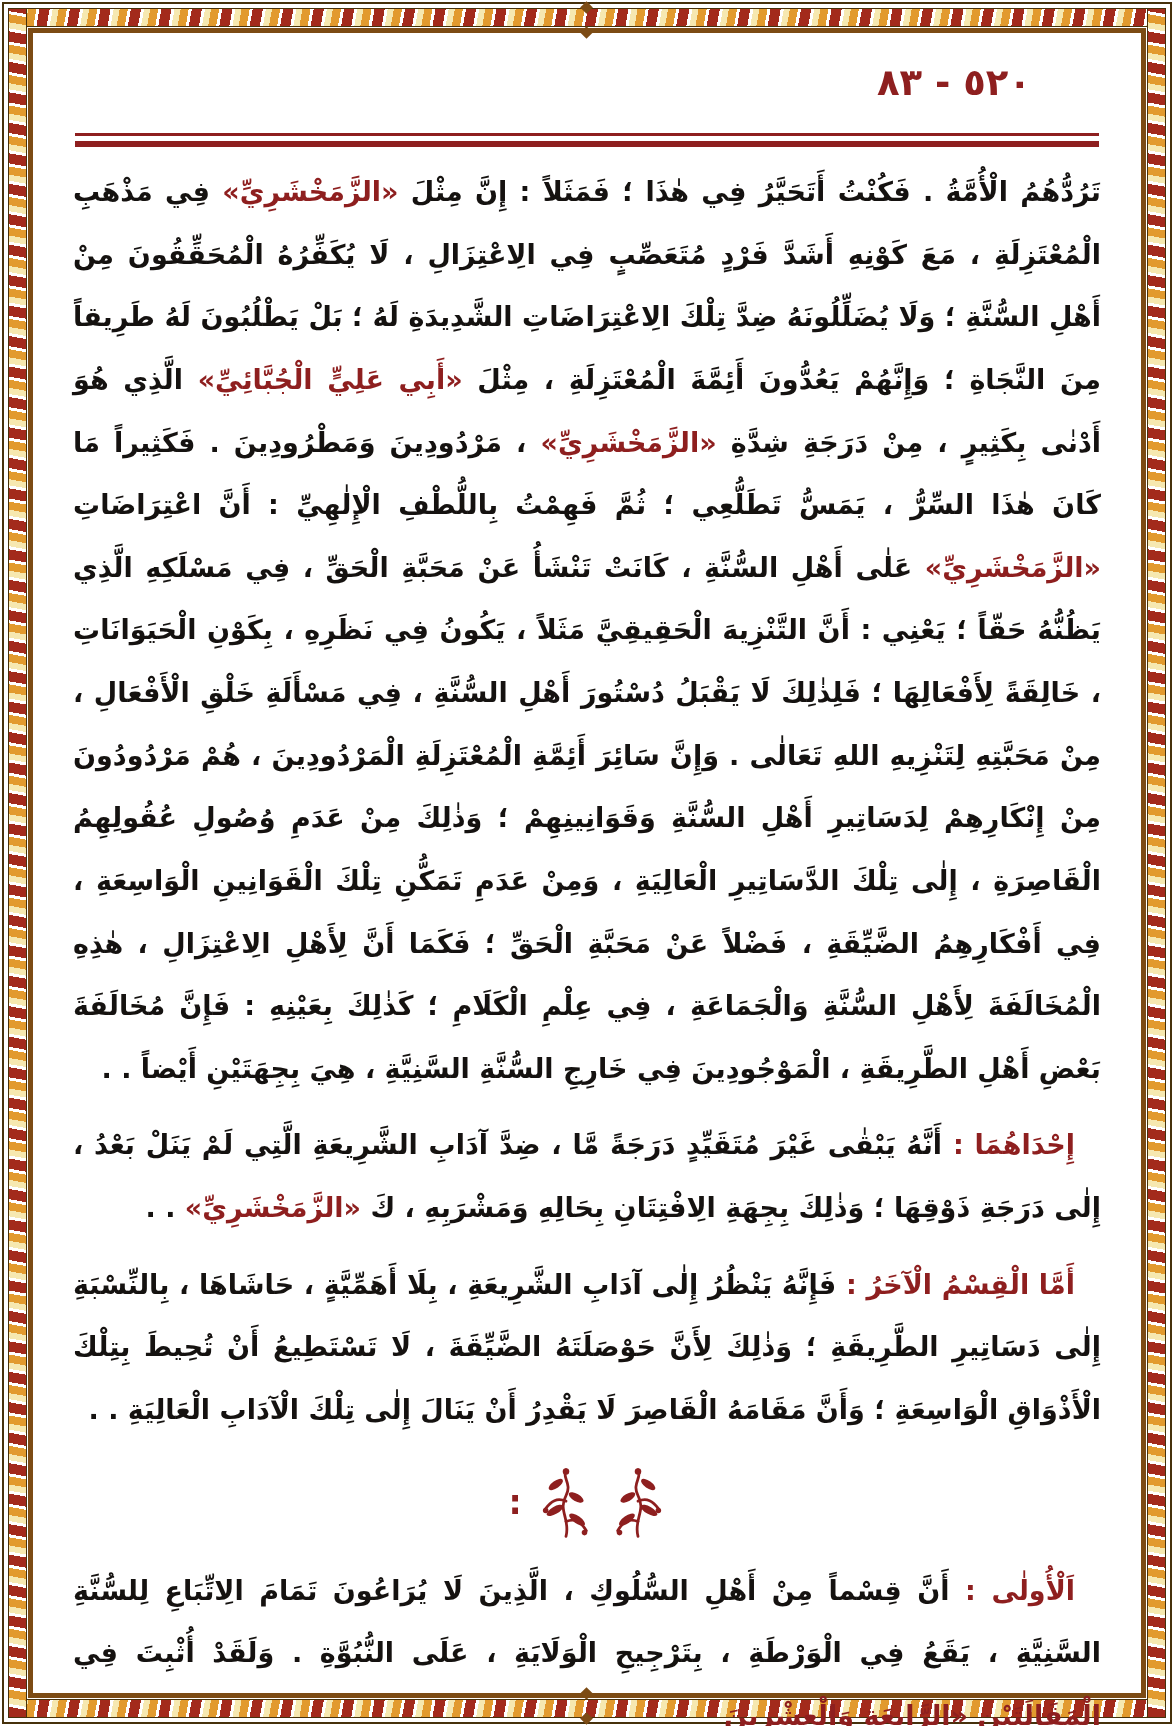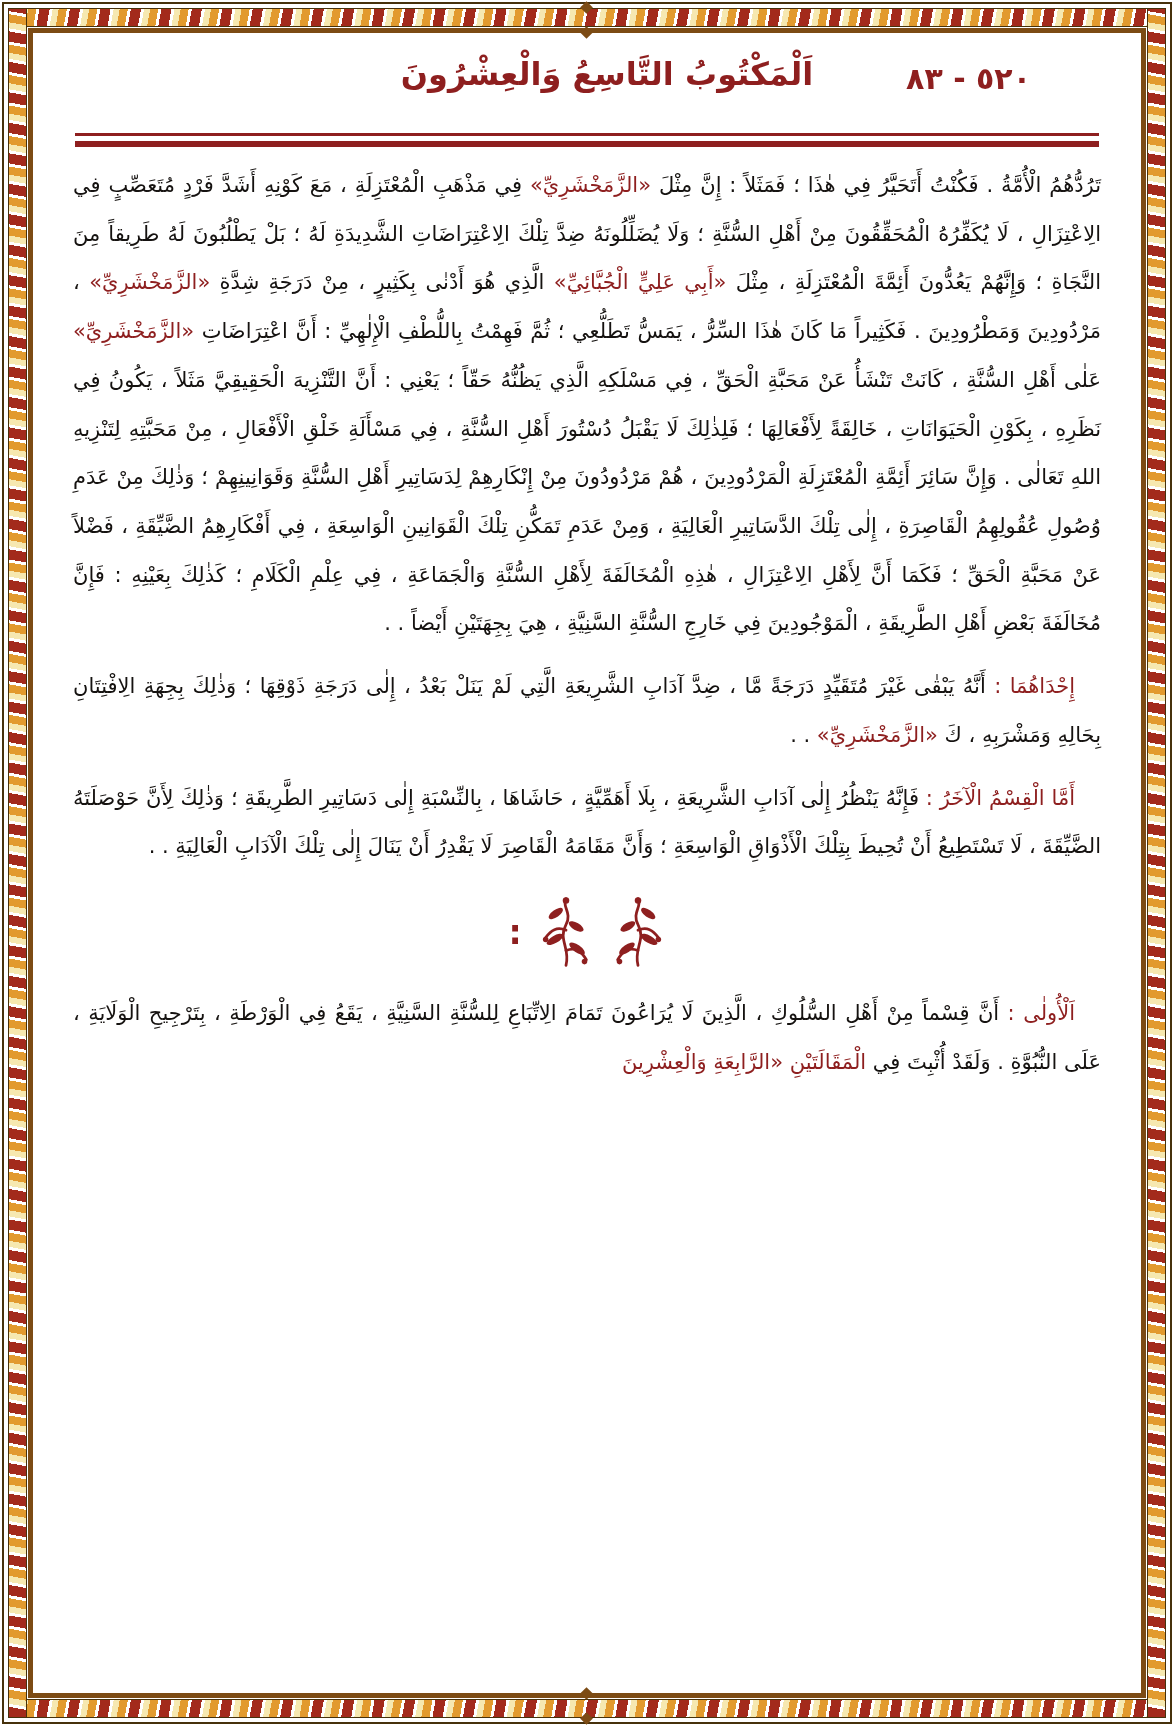--- a/index.html
+++ b/index.html
@@ -51,38 +51,38 @@
 
   
   .content-area{
     position:absolute;inset:33px;
     padding:22px 40px 0 40px;
     direction:rtl;
   }
   .page-header{position:relative;height:62px;}
   .page-number{
     position:absolute;right:70px;top:6px;
-    font-size:30px;font-weight:bold;color:var(--accent);
+    font-size:37px;font-weight:bold;color:var(--accent);
     letter-spacing:2px;
   }
   .page-title{
     margin:0;text-align:center;
     font-size:32px;font-weight:bold;color:var(--accent);
     transform:translateX(20px);
   }
   .double-rule{
     margin:16px 2px 14px 2px;
     height:5px;
     border-top:3px solid var(--accent);
     border-bottom:6px solid var(--accent);
   }
 
   .para{
     margin:0 0 14px 0;
-    font-size:21px;font-weight:normal;
+    font-size:27px;font-weight:bold;
     line-height:2.32;
     color:var(--ink);
     text-align:justify;
     text-align-last:right;
   }
   .para.indent{text-indent:26px;}
   .accent{color:var(--accent);}
 
   .section-heading{
     display:flex;align-items:center;justify-content:center;
@@ -111,21 +111,20 @@
     <div class="inner-line"></div>
     <div class="gem t1"></div>
     <div class="gem t2"></div>
     <div class="gem b1"></div>
     <div class="gem b2"></div>
   </div>
 
   <div class="content-area">
     <header class="page-header">
       <div class="page-number">٥٢٠ - ٨٣</div>
-      <h1 class="page-title">اَلْمَكْتُوبُ التَّاسِعُ وَالْعِشْرُونَ</h1>
     </header>
 
     <div class="double-rule"></div>
 
     <main id="content">
         <p class="para"><span class="plain">تَرُدُّهُمُ الْأُمَّةُ . فَكُنْتُ أَتَحَيَّرُ فِي هٰذَا ؛ فَمَثَلاً : إِنَّ مِثْلَ </span><span class="accent">«الزَّمَخْشَرِيِّ»</span><span class="plain"> فِي مَذْهَبِ الْمُعْتَزِلَةِ ، مَعَ كَوْنِهِ أَشَدَّ فَرْدٍ مُتَعَصِّبٍ فِي الِاعْتِزَالِ ، لَا يُكَفِّرُهُ الْمُحَقِّقُونَ مِنْ أَهْلِ السُّنَّةِ ؛ وَلَا يُضَلِّلُونَهُ ضِدَّ تِلْكَ الِاعْتِرَاضَاتِ الشَّدِيدَةِ لَهُ ؛ بَلْ يَطْلُبُونَ لَهُ طَرِيقاً مِنَ النَّجَاةِ ؛ وَإِنَّهُمْ يَعُدُّونَ أَئِمَّةَ الْمُعْتَزِلَةِ ، مِثْلَ </span><span class="accent">«أَبِي عَلِيٍّ الْجُبَّائِيِّ»</span><span class="plain"> الَّذِي هُوَ أَدْنٰى بِكَثِيرٍ ، مِنْ دَرَجَةِ شِدَّةِ </span><span class="accent">«الزَّمَخْشَرِيِّ»</span><span class="plain"> ، مَرْدُودِينَ وَمَطْرُودِينَ . فَكَثِيراً مَا كَانَ هٰذَا السِّرُّ ، يَمَسُّ تَطَلُّعِي ؛ ثُمَّ فَهِمْتُ بِاللُّطْفِ الْإِلٰهِيِّ : أَنَّ اعْتِرَاضَاتِ </span><span class="accent">«الزَّمَخْشَرِيِّ»</span><span class="plain"> عَلٰى أَهْلِ السُّنَّةِ ، كَانَتْ تَنْشَأُ عَنْ مَحَبَّةِ الْحَقِّ ، فِي مَسْلَكِهِ الَّذِي يَظُنُّهُ حَقّاً ؛ يَعْنِي : أَنَّ التَّنْزِيهَ الْحَقِيقِيَّ مَثَلاً ، يَكُونُ فِي نَظَرِهِ ، بِكَوْنِ الْحَيَوَانَاتِ ، خَالِقَةً لِأَفْعَالِهَا ؛ فَلِذٰلِكَ لَا يَقْبَلُ دُسْتُورَ أَهْلِ السُّنَّةِ ، فِي مَسْأَلَةِ خَلْقِ الْأَفْعَالِ ، مِنْ مَحَبَّتِهِ لِتَنْزِيهِ اللهِ تَعَالٰى . وَإِنَّ سَائِرَ أَئِمَّةِ الْمُعْتَزِلَةِ الْمَرْدُودِينَ ، هُمْ مَرْدُودُونَ مِنْ إِنْكَارِهِمْ لِدَسَاتِيرِ أَهْلِ السُّنَّةِ وَقَوَانِينِهِمْ ؛ وَذٰلِكَ مِنْ عَدَمِ وُصُولِ عُقُولِهِمُ الْقَاصِرَةِ ، إِلٰى تِلْكَ الدَّسَاتِيرِ الْعَالِيَةِ ، وَمِنْ عَدَمِ تَمَكُّنِ تِلْكَ الْقَوَانِينِ الْوَاسِعَةِ ، فِي أَفْكَارِهِمُ الضَّيِّقَةِ ، فَضْلاً عَنْ مَحَبَّةِ الْحَقِّ ؛ فَكَمَا أَنَّ لِأَهْلِ الِاعْتِزَالِ ، هٰذِهِ الْمُخَالَفَةَ لِأَهْلِ السُّنَّةِ وَالْجَمَاعَةِ ، فِي عِلْمِ الْكَلَامِ ؛ كَذٰلِكَ بِعَيْنِهِ : فَإِنَّ مُخَالَفَةَ بَعْضِ أَهْلِ الطَّرِيقَةِ ، الْمَوْجُودِينَ فِي خَارِجِ السُّنَّةِ السَّنِيَّةِ ، هِيَ بِجِهَتَيْنِ أَيْضاً . .</span></p>
         <p class="para indent"><span class="accent">إِحْدَاهُمَا : </span><span class="plain">أَنَّهُ يَبْقٰى غَيْرَ مُتَقَيِّدٍ دَرَجَةً مَّا ، ضِدَّ آدَابِ الشَّرِيعَةِ الَّتِي لَمْ يَنَلْ بَعْدُ ، إِلٰى دَرَجَةِ ذَوْقِهَا ؛ وَذٰلِكَ بِجِهَةِ الِافْتِتَانِ بِحَالِهِ وَمَشْرَبِهِ ، كَ </span><span class="accent">«الزَّمَخْشَرِيِّ»</span><span class="plain"> . .</span></p>
         <p class="para indent"><span class="accent">أَمَّا الْقِسْمُ الْآخَرُ : </span><span class="plain">فَإِنَّهُ يَنْظُرُ إِلٰى آدَابِ الشَّرِيعَةِ ، بِلَا أَهَمِّيَّةٍ ، حَاشَاهَا ، بِالنِّسْبَةِ إِلٰى دَسَاتِيرِ الطَّرِيقَةِ ؛ وَذٰلِكَ لِأَنَّ حَوْصَلَتَهُ الضَّيِّقَةَ ، لَا تَسْتَطِيعُ أَنْ تُحِيطَ بِتِلْكَ الْأَذْوَاقِ الْوَاسِعَةِ ؛ وَأَنَّ مَقَامَهُ الْقَاصِرَ لَا يَقْدِرُ أَنْ يَنَالَ إِلٰى تِلْكَ الْآدَابِ الْعَالِيَةِ . .</span></p>
         <div class="section-heading">
           <svg class="flourish" viewBox="0 0 60 80" aria-hidden="true">

